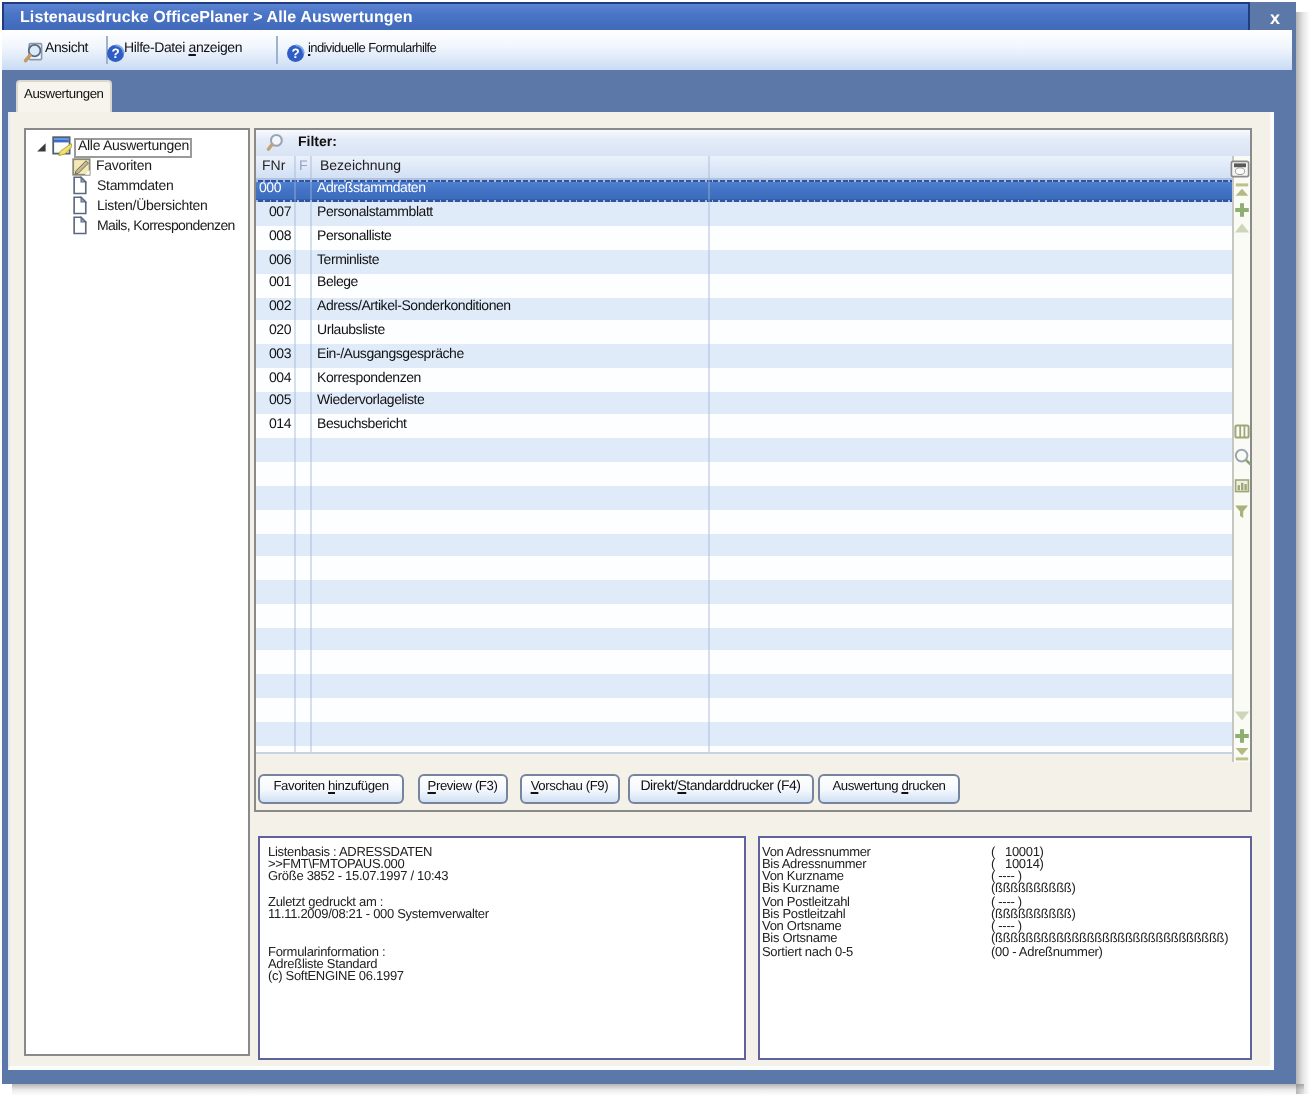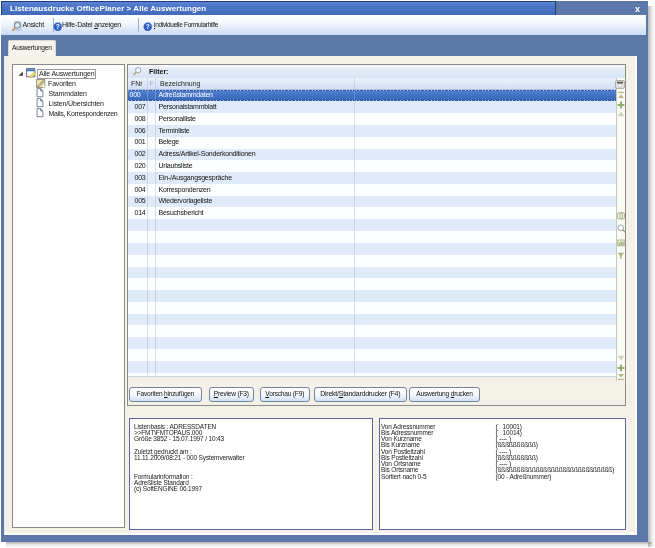--- a/index.html
+++ b/index.html
@@ -6,21 +6,21 @@
 html,body { width:655px; height:548px; background:#fff; overflow:hidden;
   font-family:"Liberation Sans", sans-serif; }
 .abs { position:absolute; }
 #win { position:absolute; left:1px; top:1px; width:647px; height:541px; background:#5c78a8; }
 
 #shR { position:absolute; left:648px; top:6px; width:7px; height:541px;
   background:linear-gradient(90deg, rgba(120,120,120,.55), rgba(170,170,170,.3), rgba(230,230,230,0)); }
 #shB { position:absolute; left:6px; top:542px; width:646px; height:6px;
   background:linear-gradient(180deg, rgba(120,120,120,.55), rgba(180,180,180,.25), rgba(240,240,240,0)); }
 
-#title { position:absolute; left:1px; top:1px; width:555px; height:14px;
+#title { position:absolute; left:1px; top:1px; width:624px; height:14px;
   background:linear-gradient(180deg,#5b83d2 0%, #4a74c6 40%, #4269ba 100%);
   border:1px solid #1e3c80; border-bottom:none; }
 #title .txt { position:absolute; left:8px; top:2.4px; color:#fff; font-size:8px; font-weight:bold; letter-spacing:0.05px; white-space:nowrap; }
 #title .x { position:absolute; left:633px; top:1.5px; color:#fff; font-size:9px; font-weight:bold; }
 
 #toolbar { position:absolute; left:1px; top:15px; width:645px; height:20px;
   background:linear-gradient(180deg,#ffffff 0%, #f0f5fd 45%, #c9dbf4 100%); }
 .tbtxt { position:absolute; top:6px; font-size:7px; color:#111; letter-spacing:-0.2px; white-space:nowrap; }
 .tbsep { position:absolute; top:3px; width:1px; height:14px; background:#9fb1cc; }
 

